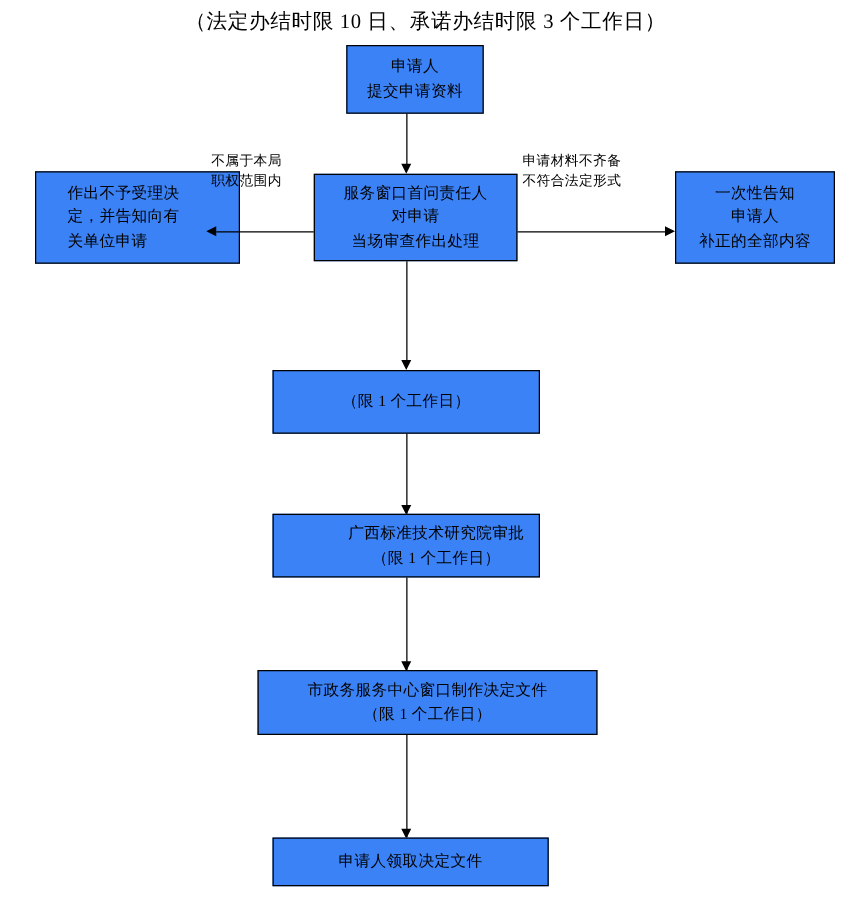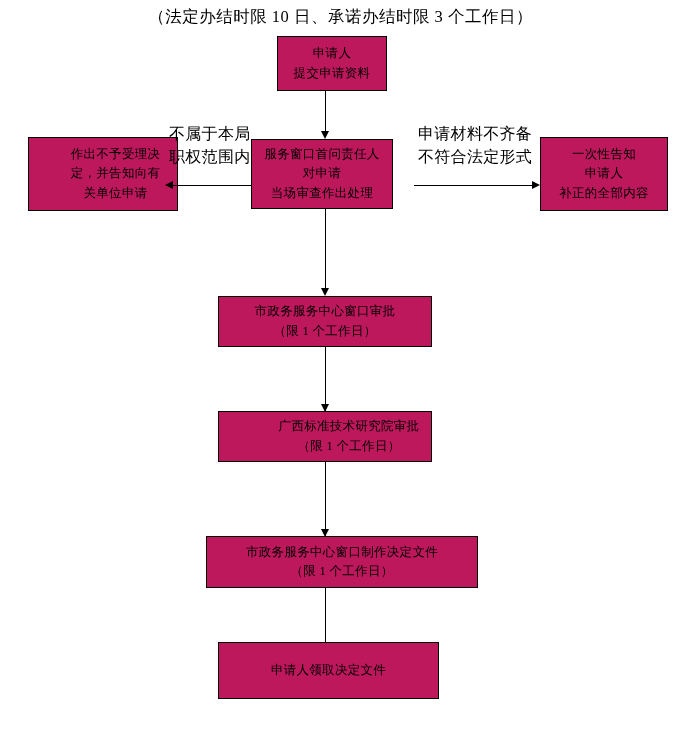--- a/index.html
+++ b/index.html
@@ -26,34 +26,34 @@
     width: 681px;
     text-align: center;
     font-size: 16.5px;
     letter-spacing: 0.5px;
     white-space: nowrap;
   }
   .box {
     position: absolute;
     box-sizing: border-box;
     border: 1px solid #000000;
-    background: #be185d;
+    background: #3b82f6;
     display: flex;
     flex-direction: column;
     align-items: center;
     justify-content: center;
     font-size: 12.5px;
     line-height: 1.55;
     text-align: center;
     letter-spacing: 0.3px;
   }
   .box .ln { display: block; white-space: nowrap; }
   .note {
     position: absolute;
-    font-size: 16px;
+    font-size: 11px;
     line-height: 1.45;
     text-align: left;
     letter-spacing: 0.3px;
     white-space: nowrap;
   }
   .note .ln { display: block; }
   .vline {
     position: absolute;
     width: 1px;
     background: #000000;
@@ -96,27 +96,27 @@
   <div class="title">（法定办结时限 10 日、承诺办结时限 3 个工作日）</div>
 
   <div class="box" style="left:277px; top:36px; width:110px; height:55px;">
     <span class="ln">申请人</span>
     <span class="ln">提交申请资料</span>
   </div>
 
   <div class="vline" style="left:325px; top:91px; height:43px;"></div>
   <div class="arrow-down" style="left:320.5px; top:131px;"></div>
 
-  <div class="box" style="left:251px; top:139px; width:142px; height:70px;">
+  <div class="box" style="left:251px; top:139px; width:163px; height:70px;">
     <span class="ln">服务窗口首问责任人</span>
     <span class="ln">对申请</span>
     <span class="ln">当场审查作出处理</span>
   </div>
 
-  <div class="box" style="left:28px; top:137px; width:150px; height:74px; align-items:center; padding-left:25px;">
+  <div class="box" style="left:28px; top:137px; width:164px; height:74px; align-items:flex-start; padding-left:25px;">
     <span class="ln">作出不予受理决</span>
     <span class="ln">定，并告知向有</span>
     <span class="ln">关单位申请</span>
   </div>
 
   <div class="box" style="left:540px; top:137px; width:128px; height:74px;">
     <span class="ln">一次性告知</span>
     <span class="ln">申请人</span>
     <span class="ln">补正的全部内容</span>
   </div>
@@ -135,21 +135,20 @@
   <div class="note" style="left:418px; top:122px;">
     <span class="ln">申请材料不齐备</span>
     <span class="ln">不符合法定形式</span>
   </div>
 
 
   <div class="vline" style="left:325px; top:209px; height:82px;"></div>
   <div class="arrow-down" style="left:320.5px; top:288px;"></div>
 
   <div class="box" style="left:218px; top:296px; width:214px; height:51px;">
-    <span class="ln">市政务服务中心窗口审批</span>
     <span class="ln">（限 1 个工作日）</span>
   </div>
 
   <div class="vline" style="left:325px; top:347px; height:65px;"></div>
   <div class="arrow-down" style="left:320.5px; top:404px;"></div>
 
   <div class="box" style="left:218px; top:411px; width:214px; height:51px;padding-left:48px;">
     <span class="ln">广西标准技术研究院审批</span>
     <span class="ln">（限 1 个工作日）</span>
   </div>
@@ -158,17 +157,17 @@
   <div class="arrow-down" style="left:320.5px; top:529px;"></div>
 
   <div class="box" style="left:206px; top:536px; width:272px; height:52px;">
     <span class="ln">市政务服务中心窗口制作决定文件</span>
     <span class="ln">（限 1 个工作日）</span>
   </div>
 
   <div class="vline" style="left:325px; top:588px; height:82px;"></div>
   <div class="arrow-down" style="left:320.5px; top:663px;"></div>
 
-  <div class="box" style="left:218px; top:642px; width:221px; height:57px;">
+  <div class="box" style="left:218px; top:670px; width:221px; height:39px;">
     <span class="ln">申请人领取决定文件</span>
   </div>
 
 </div>
 
 </body></html>

